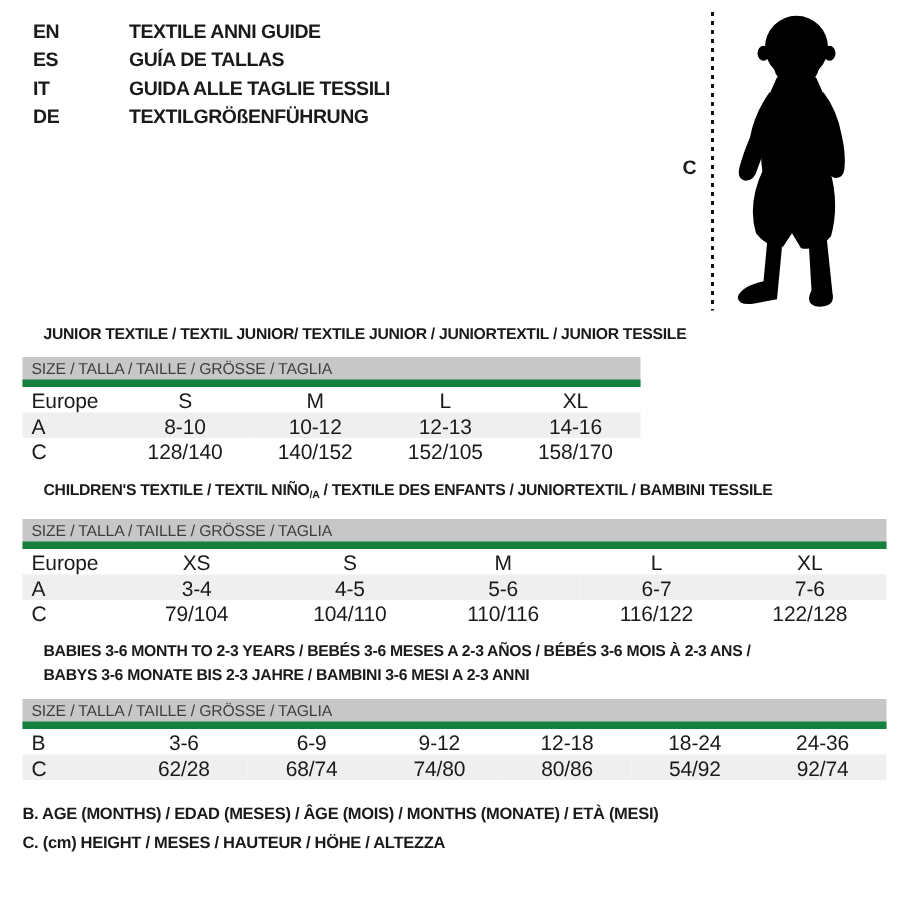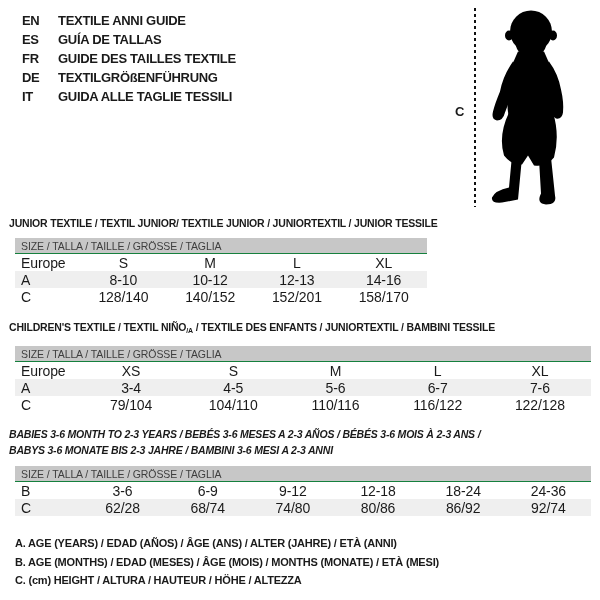--- a/index.html
+++ b/index.html
@@ -5,45 +5,45 @@
   html,body{margin:0;padding:0;}
   body{
     width:600px;height:600px;background:#ffffff;
     font-family:"Liberation Sans","DejaVu Sans",sans-serif;
     color:#1a1a1a;position:relative;overflow:hidden;
   }
   .canvas{position:absolute;left:0;top:0;width:600px;height:600px;}
 
   
   .legend{position:absolute;left:22px;top:11px;}
-  .legend-row{display:flex;font-weight:bold;font-size:13px;line-height:19px;letter-spacing:-0.3px;}
+  .legend-row{display:flex;font-weight:bold;font-size:13px;line-height:19px;letter-spacing:-0.3px;gap:28px;}
   .legend-code{width:36px;flex:0 0 36px;}
 
   
   .fig-line{
     position:absolute;left:474px;top:8px;width:2px;height:199px;
     background:repeating-linear-gradient(to bottom,#111 0 3px,transparent 3px 6px);
   }
   .fig-label{position:absolute;left:455px;top:104px;font-weight:bold;font-size:13px;}
   .baby-svg{position:absolute;left:484px;top:7px;width:90px;height:201px;}
 
   
   .section-title{
-    position:absolute;left:9px;font-weight:bold;font-size:10.5px;
+    position:absolute;left:29px;font-weight:bold;font-size:10.5px;
     letter-spacing:-0.2px;line-height:16px;white-space:nowrap;
   }
   .subscript{font-size:7px;vertical-align:-2px;}
 
   
   .size-table{
     position:absolute;border-collapse:separate;border-spacing:0;table-layout:fixed;
   }
   .size-table th.bar{
     background:#c7c7c7;height:15px;font-size:10.5px;font-weight:normal;
-    text-align:left;padding:0 0 0 6px;color:#3e3e3e;border-bottom:1px solid #15803d;
+    text-align:left;padding:0 0 0 6px;color:#3e3e3e;border-bottom:5px solid #15803d;
     letter-spacing:-0.1px;white-space:nowrap;
   }
   .size-table td{
     height:17px;font-size:14px;text-align:center;padding:0;vertical-align:middle;
     letter-spacing:-0.1px;
   }
   .size-table td.lbl{text-align:left;padding-left:6px;}
   .size-table col.c-label{width:65px;}
   .size-table tr.stripe td{background:#efefef;}
 
@@ -59,30 +59,26 @@
   <div class="legend">
     <div class="legend-row">
       <span class="legend-code">EN</span>
       <span class="legend-label">TEXTILE ANNI GUIDE</span>
     </div>
     <div class="legend-row">
       <span class="legend-code">ES</span>
       <span class="legend-label">GUÍA DE TALLAS</span>
     </div>
     <div class="legend-row">
-      <span class="legend-code">FR</span>
-      <span class="legend-label">GUIDE DES TAILLES TEXTILE</span>
+      <span class="legend-code">IT</span>
+      <span class="legend-label">GUIDA ALLE TAGLIE TESSILI</span>
     </div>
     <div class="legend-row">
       <span class="legend-code">DE</span>
       <span class="legend-label">TEXTILGRÖßENFÜHRUNG</span>
-    </div>
-    <div class="legend-row">
-      <span class="legend-code">IT</span>
-      <span class="legend-label">GUIDA ALLE TAGLIE TESSILI</span>
     </div>
   </div>
 
   <div class="fig-line"></div>
   <div class="fig-label">C</div>
   <svg class="baby-svg" viewBox="0 0 90 200" aria-hidden="true">
     <g fill="#000000">
       <circle cx="47" cy="24" r="21"></circle>
       <ellipse cx="47" cy="37" rx="15" ry="12"></ellipse>
       <ellipse cx="25" cy="28" rx="4" ry="5"></ellipse>
@@ -122,21 +118,21 @@
         <td class="lbl">A</td>
         <td>8-10</td>
         <td>10-12</td>
         <td>12-13</td>
         <td>14-16</td>
       </tr>
       <tr>
         <td class="lbl">C</td>
         <td>128/140</td>
         <td>140/152</td>
-        <td>152/201</td>
+        <td>152/105</td>
         <td>158/170</td>
       </tr>
     </tbody>
   </table>
 
   <div class="section-title" style="top:319px;"><span>CHILDREN'S TEXTILE / TEXTIL NIÑO</span><span class="subscript">/A</span><span> / TEXTILE DES ENFANTS / JUNIORTEXTIL / BAMBINI TESSILE</span></div>
   <table class="size-table" style="left:15px;top:346px;width:576px;">
     <colgroup>
         <col class="c-label">
         <col>
@@ -171,21 +167,21 @@
         <td class="lbl">C</td>
         <td>79/104</td>
         <td>104/110</td>
         <td>110/116</td>
         <td>116/122</td>
         <td>122/128</td>
       </tr>
     </tbody>
   </table>
 
-  <div class="section-title" style="top:426px;font-style:italic;">
+  <div class="section-title" style="top:426px;">
     <div>BABIES 3-6 MONTH TO 2-3 YEARS / BEBÉS 3-6 MESES A 2-3 AÑOS / BÉBÉS 3-6 MOIS À 2-3 ANS /</div>
     <div>BABYS 3-6 MONATE BIS 2-3 JAHRE / BAMBINI 3-6 MESI A 2-3 ANNI</div>
   </div>
   <table class="size-table" style="left:15px;top:466px;width:576px;">
     <colgroup>
         <col class="c-label">
         <col>
         <col>
         <col>
         <col>
@@ -206,25 +202,24 @@
         <td>12-18</td>
         <td>18-24</td>
         <td>24-36</td>
       </tr>
       <tr class="stripe">
         <td class="lbl">C</td>
         <td>62/28</td>
         <td>68/74</td>
         <td>74/80</td>
         <td>80/86</td>
-        <td>86/92</td>
+        <td>54/92</td>
         <td>92/74</td>
       </tr>
     </tbody>
   </table>
 
   <div class="footnotes">
-    <div class="footnote">A. AGE (YEARS) / EDAD (AÑOS) / ÂGE (ANS) / ALTER (JAHRE) / ETÀ (ANNI)</div>
     <div class="footnote">B. AGE (MONTHS) / EDAD (MESES) / ÂGE (MOIS) / MONTHS (MONATE) / ETÀ (MESI)</div>
-    <div class="footnote">C. (cm) HEIGHT / ALTURA / HAUTEUR / HÖHE / ALTEZZA</div>
+    <div class="footnote">C. (cm) HEIGHT / MESES / HAUTEUR / HÖHE / ALTEZZA</div>
   </div>
 
 </div>
 
 </body></html>

